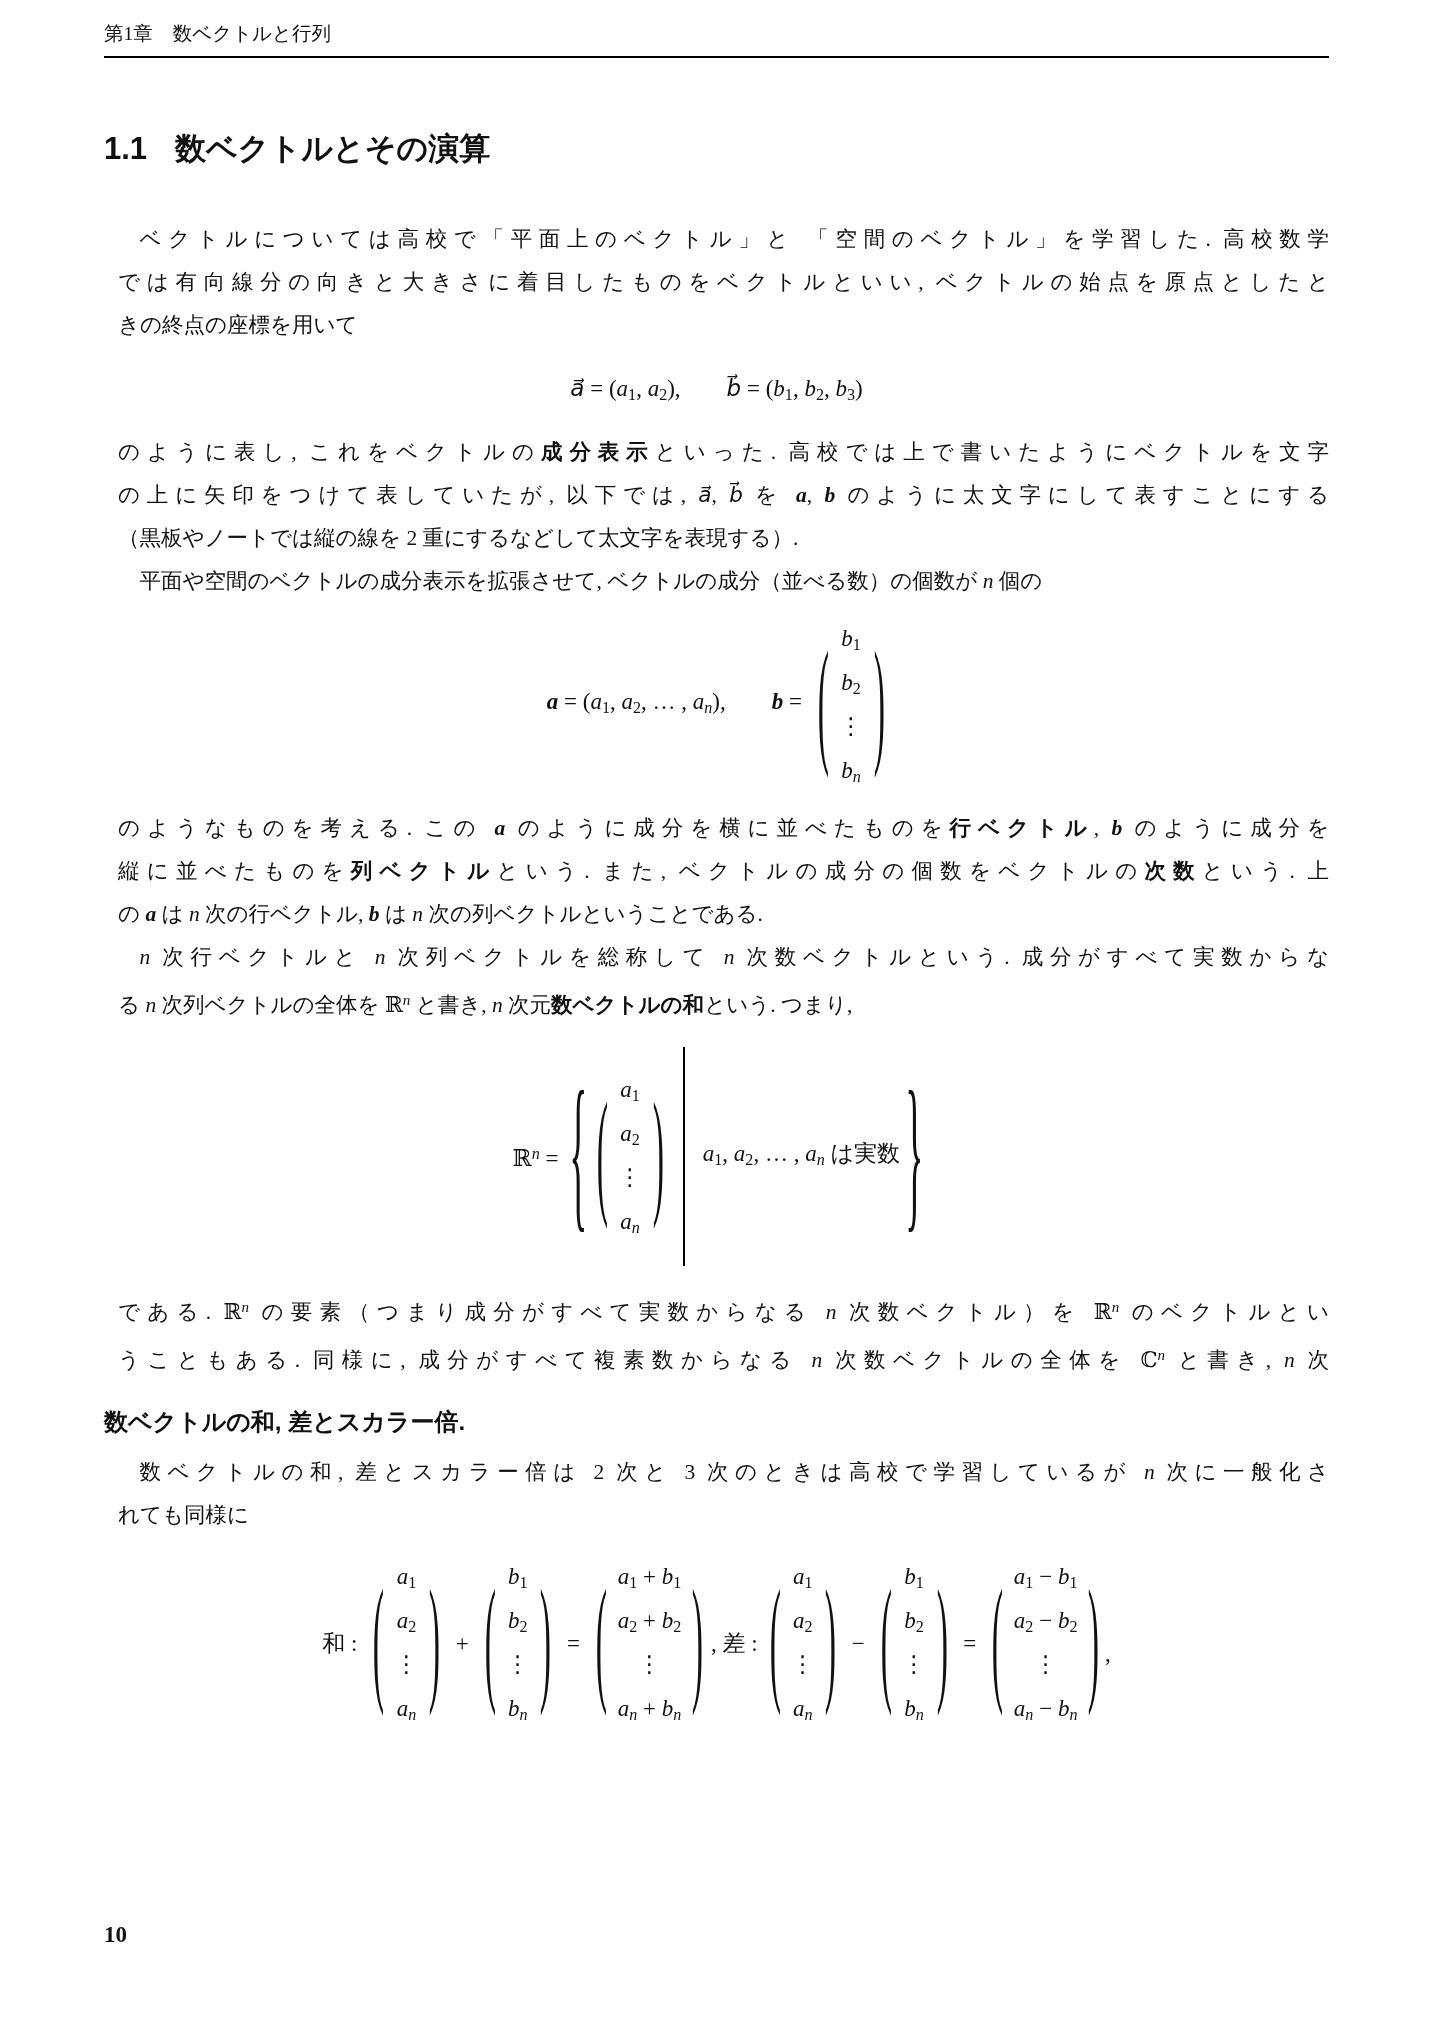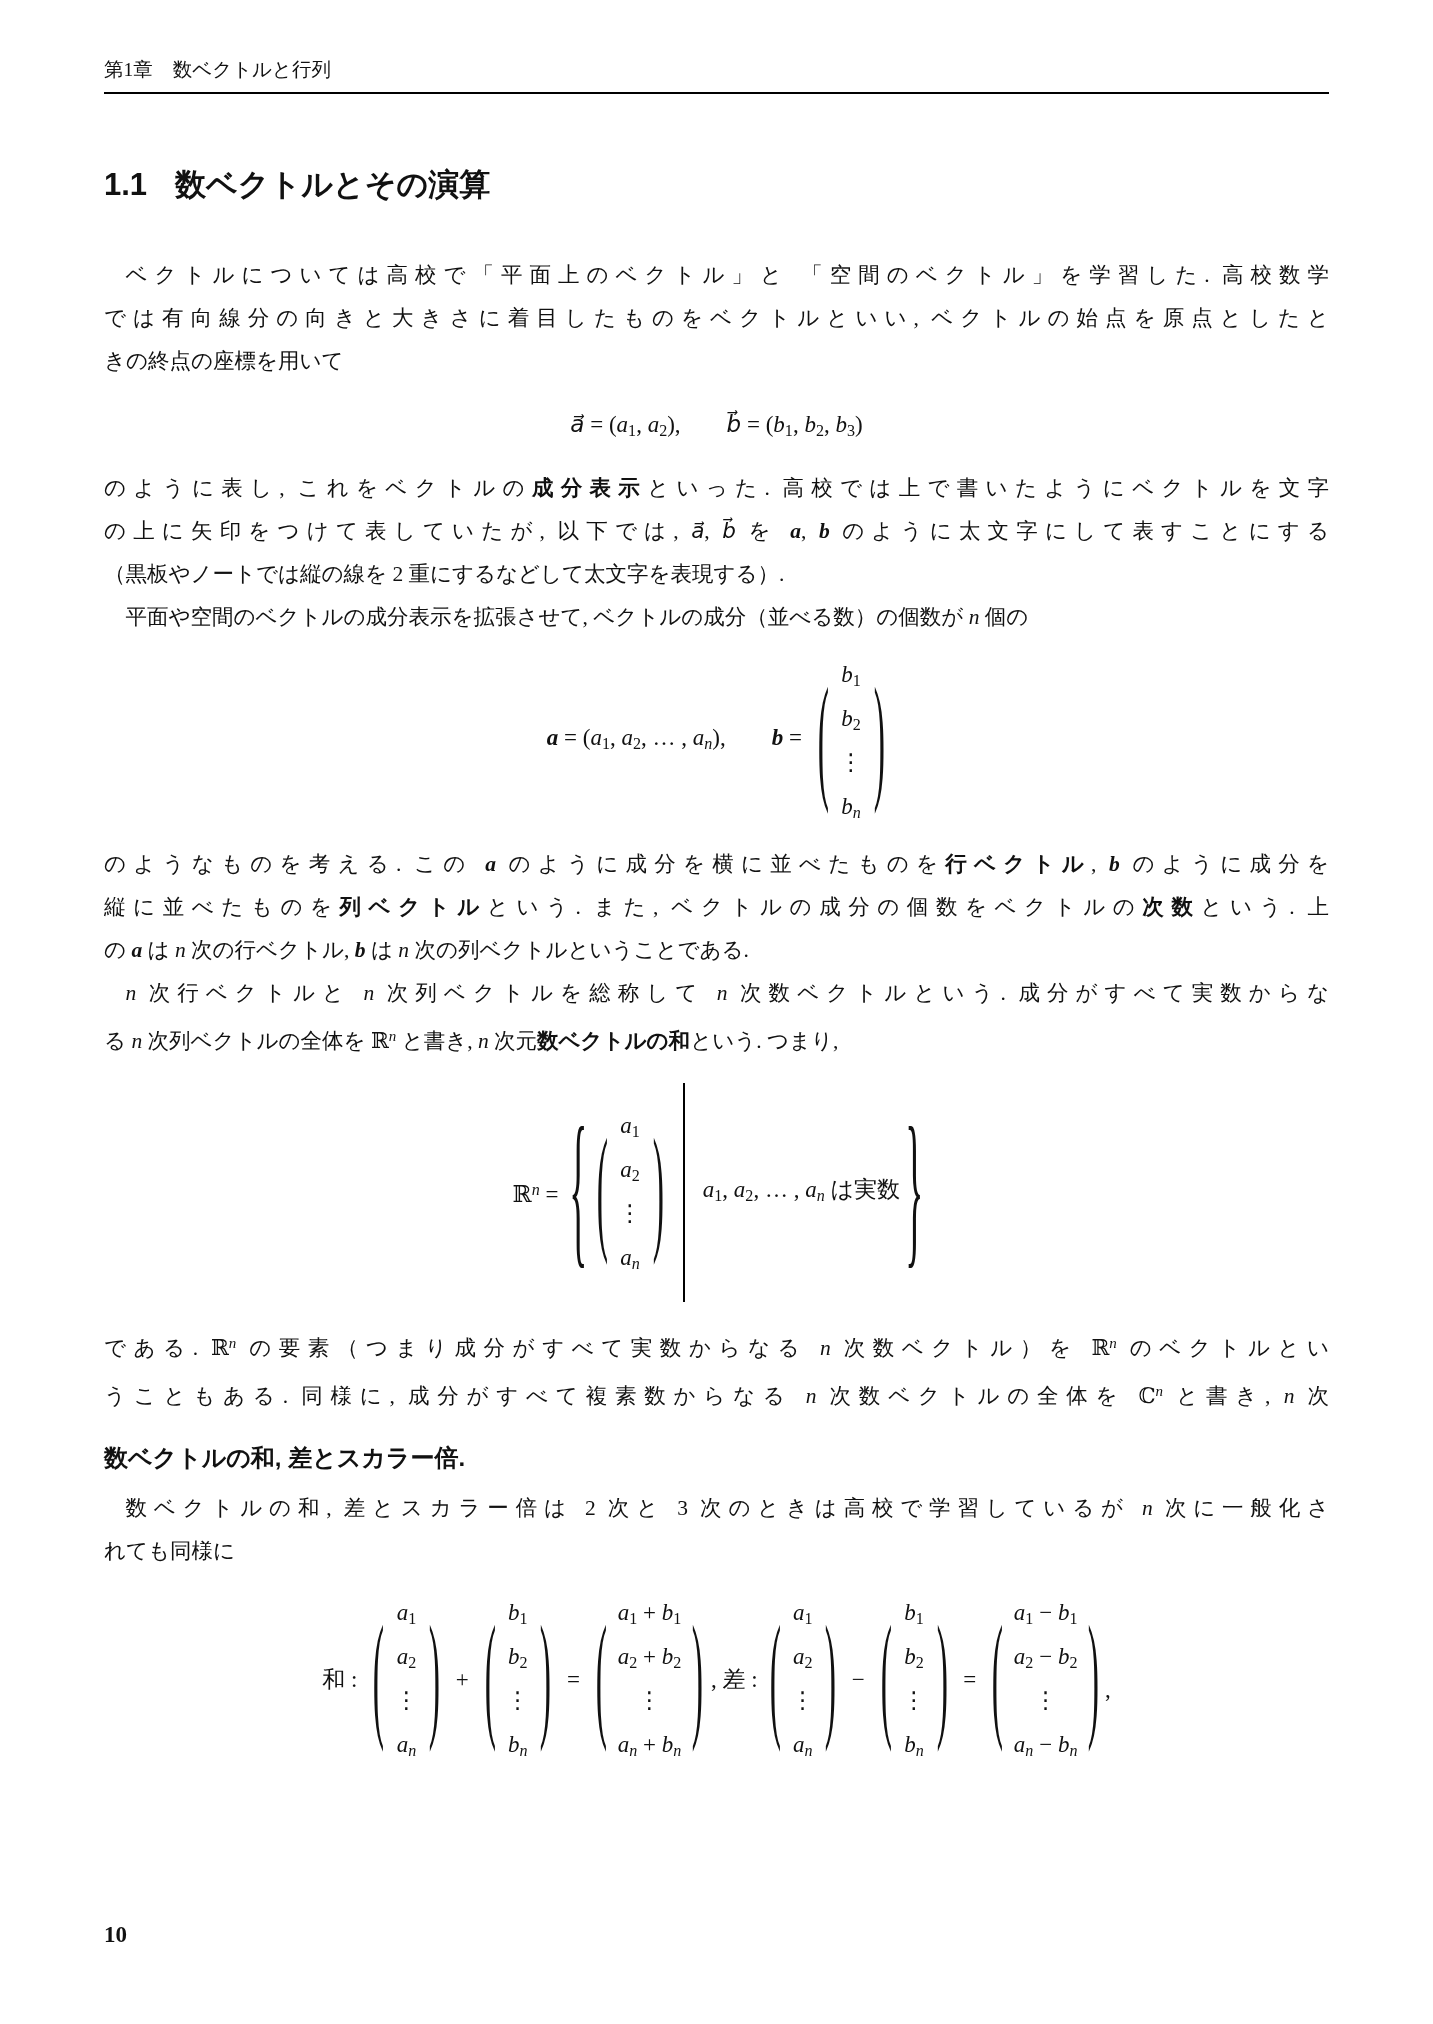--- a/index.html
+++ b/index.html
@@ -4,34 +4,34 @@
 <style>
   html,body { margin:0; padding:0; background:#fff; }
   .page {
     width:1433px; height:2024px; background:#fff; color:#111;
     position:relative; overflow:hidden;
     font-family:"Liberation Serif","DejaVu Serif","DejaVu Sans",serif;
   }
   .content { padding:0 104px; }
 
   
-  .running { padding-top:56px; font-size:19.5px; display:flex; gap:20px; }
+  .running { padding-top:20px; font-size:19.5px; display:flex; gap:20px; }
   .rule { border-bottom:2px solid #000; margin-top:9px; }
 
   
   .section-head {
     margin:70px 0 0; display:flex; gap:28px; align-items:center;
     font-family:"Liberation Sans","DejaVu Sans",sans-serif; font-weight:700; font-size:31px;
   }
 
   
   .body-text { font-size:21.5px; line-height:43px; }
   #p1 { margin-top:48px; }
   #p7 { margin-top:14px; }
-  .line { text-align:justify; text-align-last:justify; }
+  .line { text-align:justify; text-align-last:justify;margin-left:14px; }
   .line.last { text-align-last:auto; }
   .line.indent { text-indent:1em; }
   .bt { font-family:"Liberation Sans","DejaVu Sans",sans-serif; font-weight:700; }
   .bt i { font-family:"Liberation Serif","DejaVu Serif",serif; }
   i { font-style:italic; }
   sub,sup { font-size:0.7em; }
   sub { vertical-align:-0.25em; }
   sup { vertical-align:0.45em; }
 
   .subhead {

